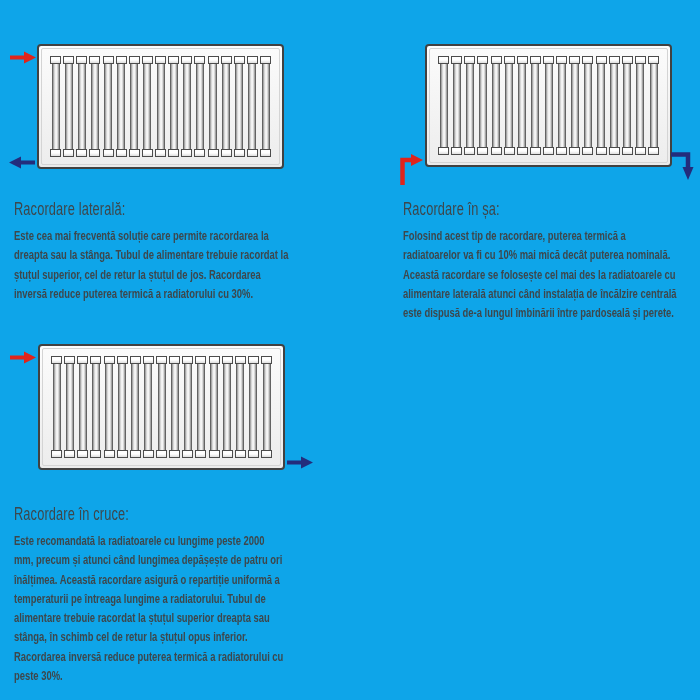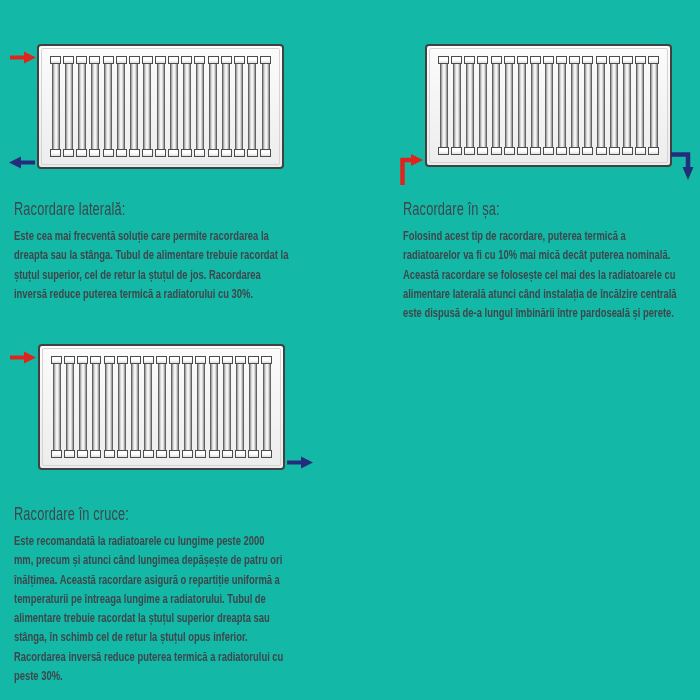--- a/index.html
+++ b/index.html
@@ -4,21 +4,21 @@
 <style>
   html, body {
     margin: 0;
     padding: 0;
     background: #ffffff;
   }
   .canvas {
     position: relative;
     width: 700px;
     height: 700px;
-    background: #14b8a6;
+    background: #0ea5e9;
     font-family: "Liberation Sans", sans-serif;
     overflow: hidden;
   }
 
   
   .radiator {
     position: absolute;
     box-sizing: border-box;
     border: 2px solid var(--radiator-outline, #414141);
     border-radius: 4px;

